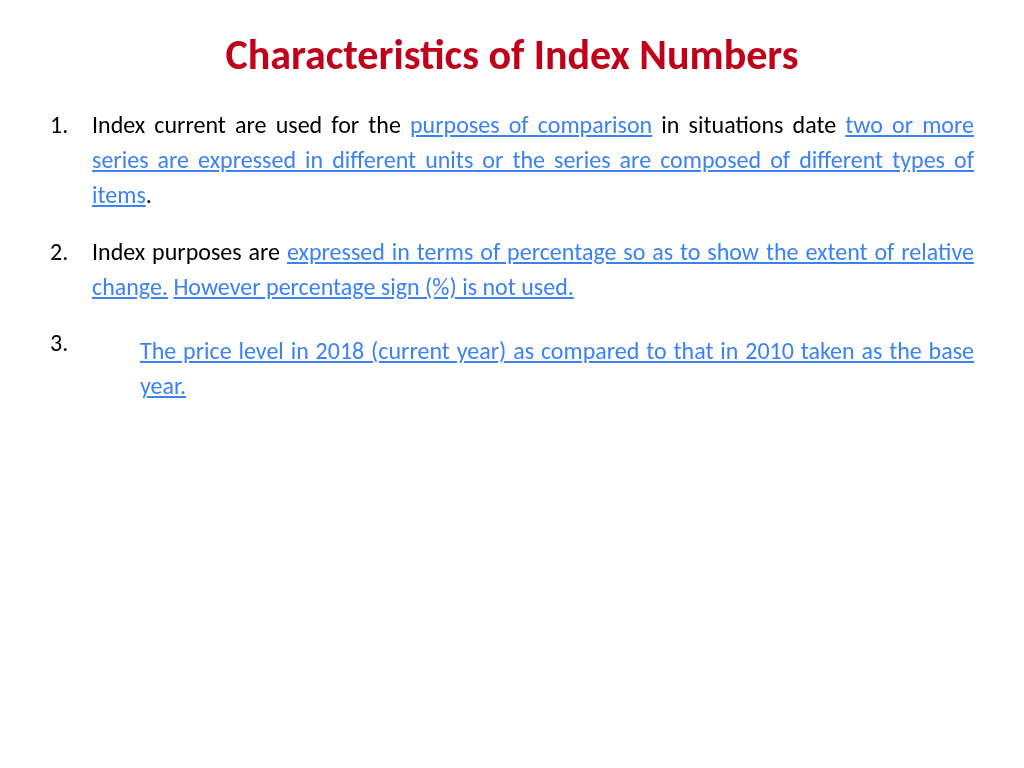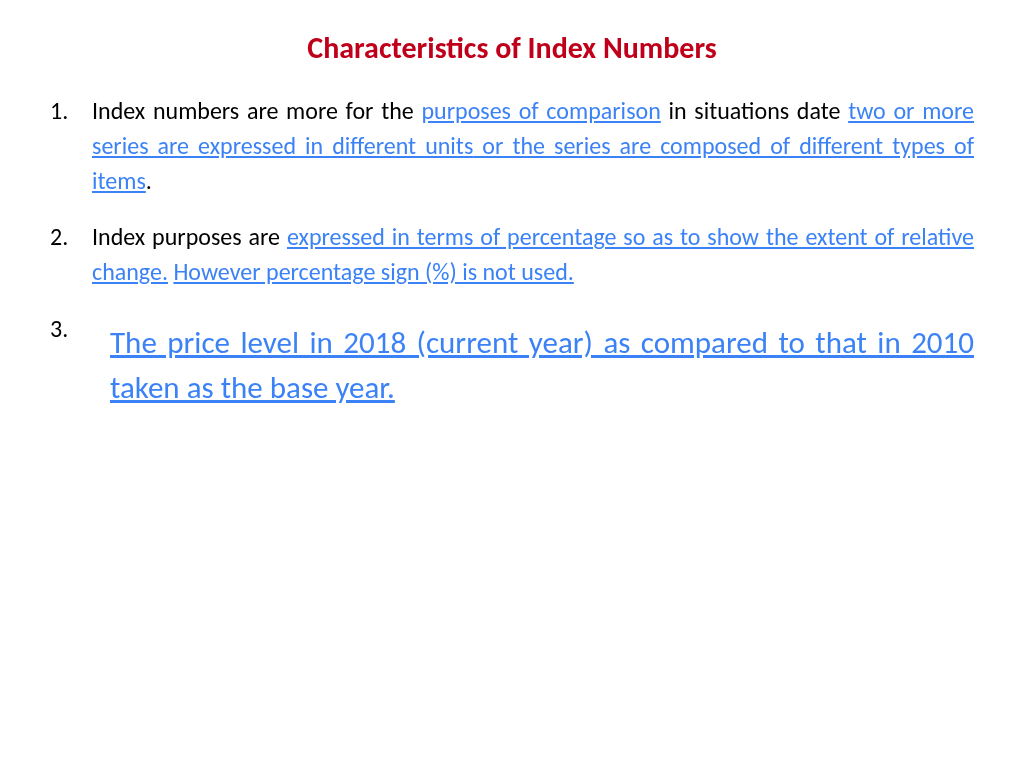--- a/index.html
+++ b/index.html
@@ -20,21 +20,21 @@
     }
 
     .slide {
       width: 1024px;
       height: 768px;
       background: #ffffff;
       padding: 30px 50px 30px 50px;
     }
 
     .title {
-      font-size: 30px;
+      font-size: 42px;
       font-weight: bold;
       color: #c0001a;
       text-align: center;
       margin-bottom: 28px;
       line-height: 1.2;
     }
 
     .content-list {
       list-style: none;
       padding: 0;
@@ -68,38 +68,38 @@
       color: #000000;
     }
 
     .red {
       color: #3b82f6;
       text-decoration: underline;
     }
 
     .sub-indent {
       margin-top: 8px;
-      margin-left: 18px;
-      font-size: 31px;
+      margin-left: 48px;
+      font-size: 24px;
       line-height: 1.45;
       color: #c0001a;
       text-align: justify;
     }
   </style>
 </head>
 <body>
 
 <div class="slide">
   <h1 class="title">Characteristics of Index Numbers</h1>
 
   <ol class="content-list">
   <li>
         <span class="list-number">1.</span>
         <div class="list-content">
-          <p><span class="black">Index  numbers  are  more  for  the </span><span class="red">purposes  of  comparison</span><span class="black"> in situations date </span><span class="red">two  or  more  series  are  expressed  in  different  units</span><span class="red"> or  the  series  are  composed of different types of items</span><span class="black">.</span></p>
+          <p><span class="black">Index  current  are  used  for  the </span><span class="red">purposes  of  comparison</span><span class="black"> in situations date </span><span class="red">two  or  more  series  are  expressed  in  different  units</span><span class="red"> or  the  series  are  composed of different types of items</span><span class="black">.</span></p>
         </div>
       </li>
       <li>
         <span class="list-number">2.</span>
         <div class="list-content">
           <p><span class="black">Index purposes are </span><span class="red">expressed in terms of percentage so as to show the extent of relative change.</span><span class="black"> </span><span class="red">However percentage sign (%) is not used.</span></p>
         </div>
       </li>
       <li>
         <span class="list-number">3.</span>

